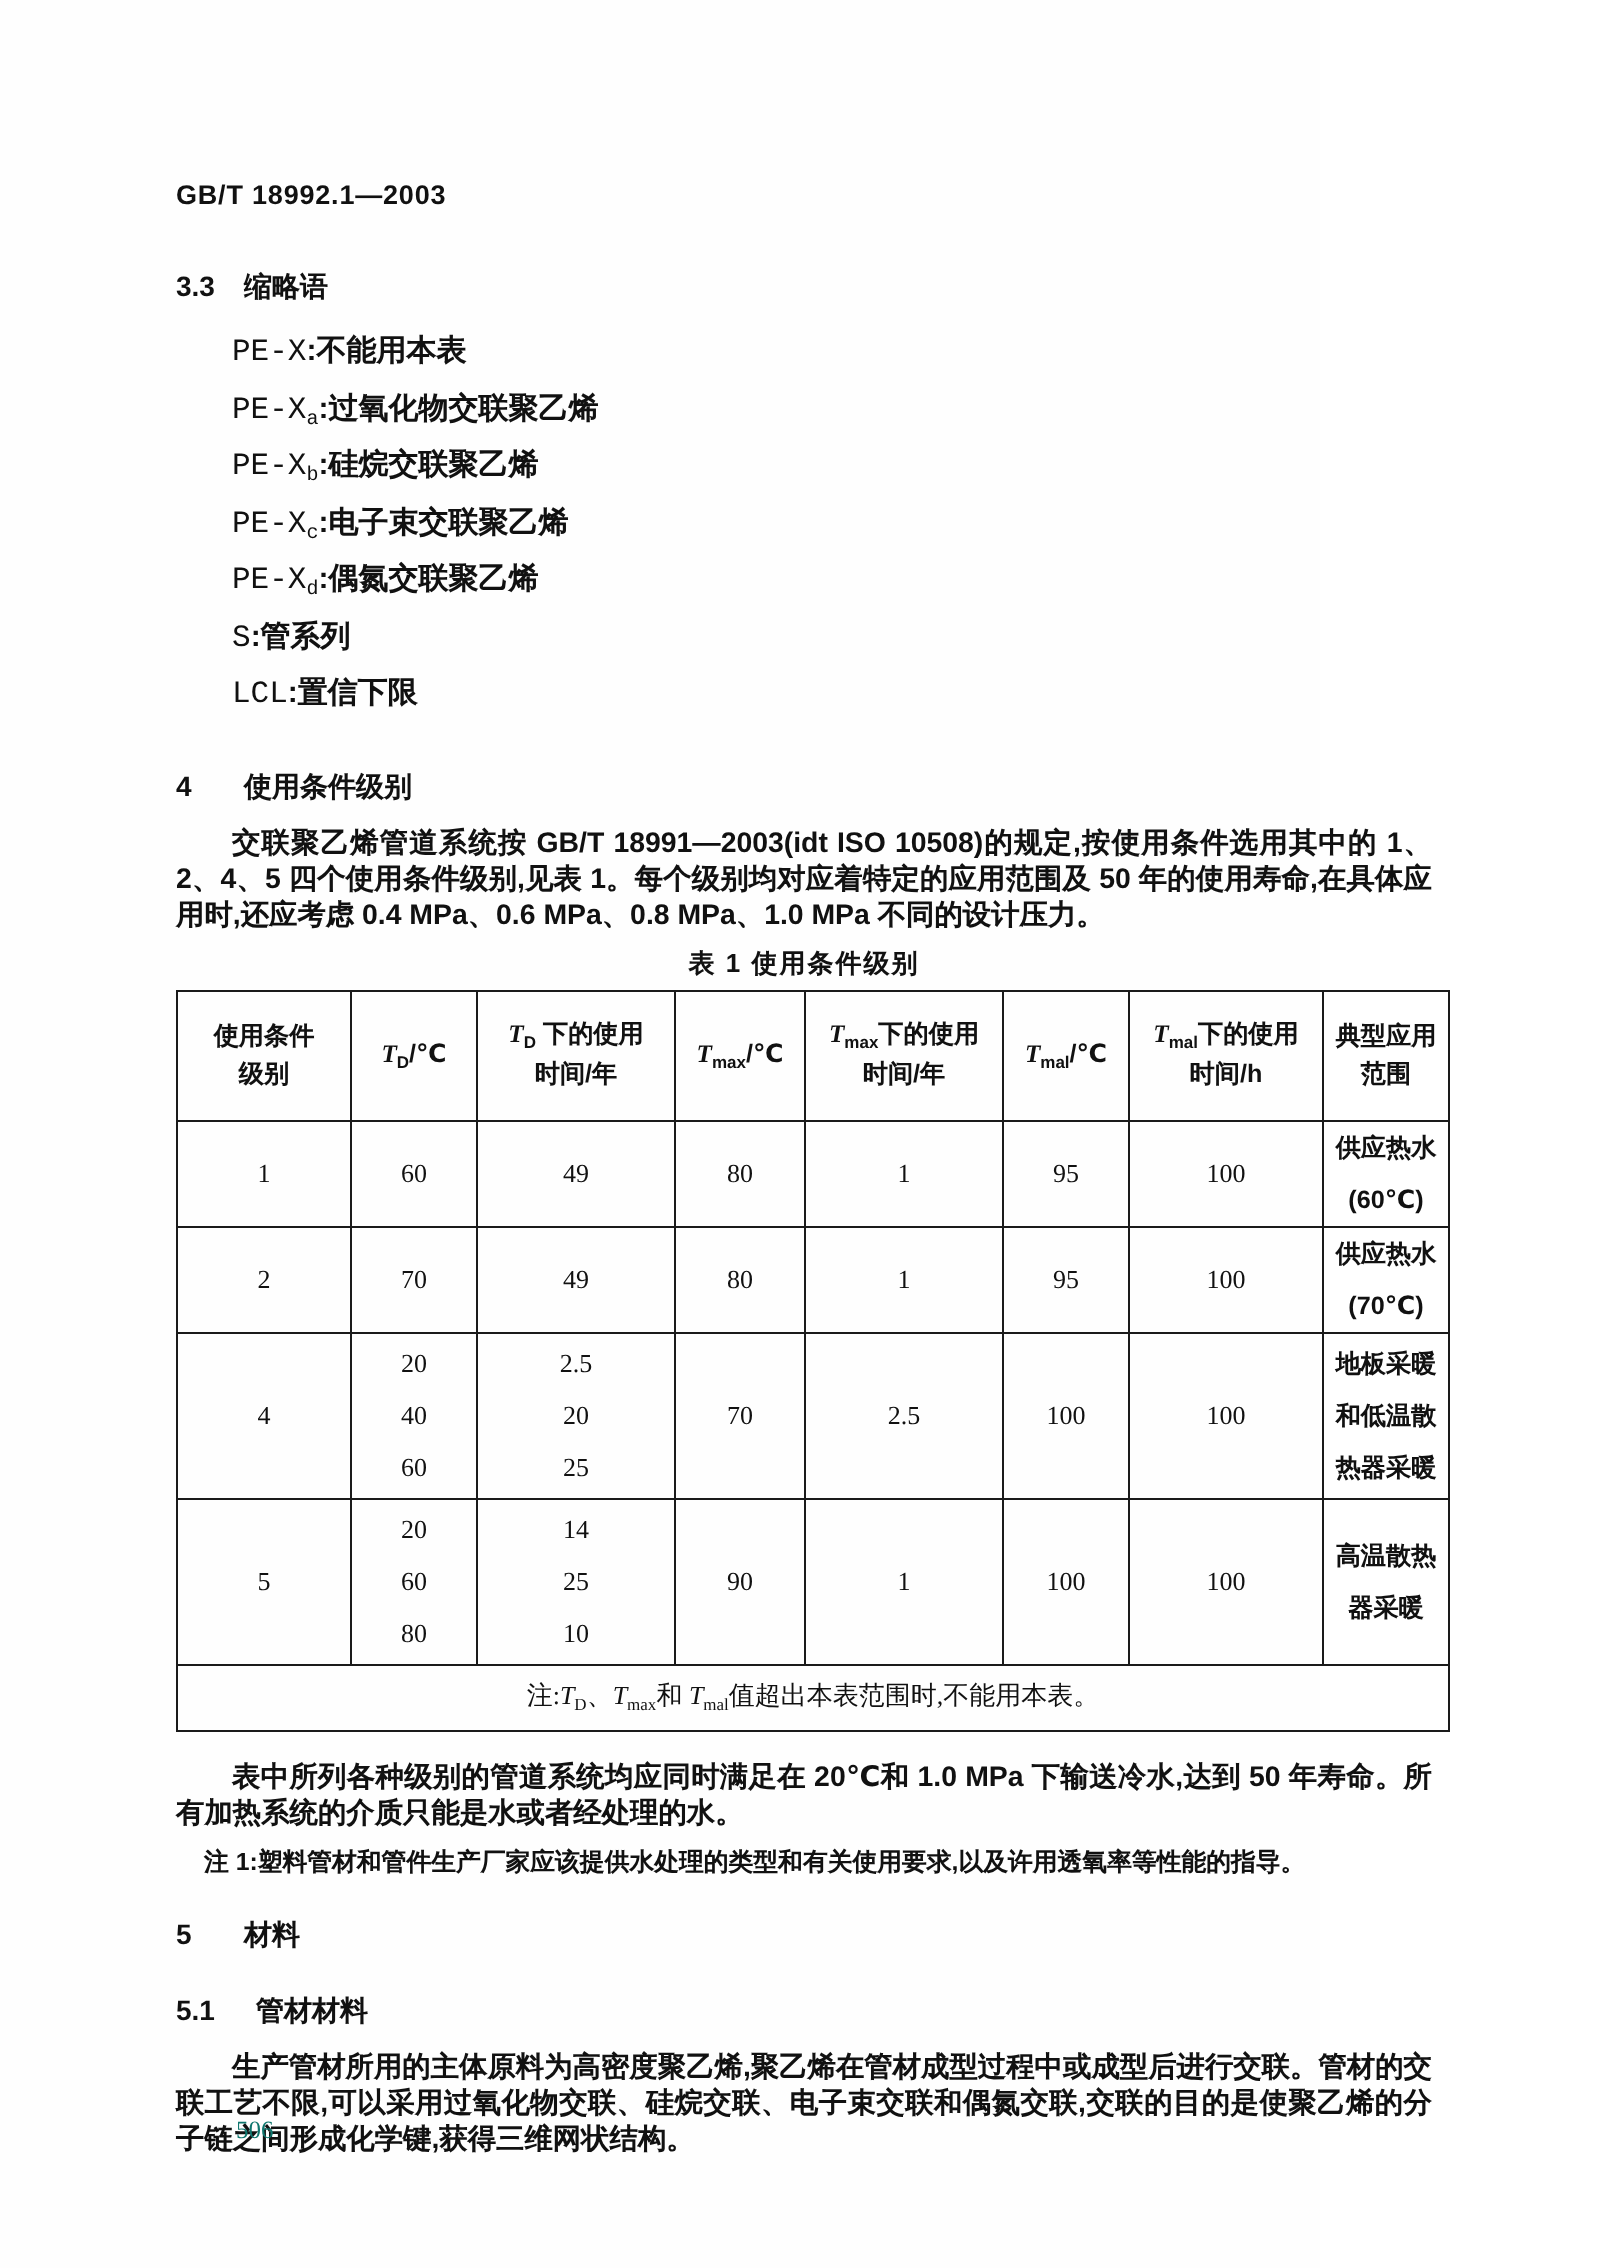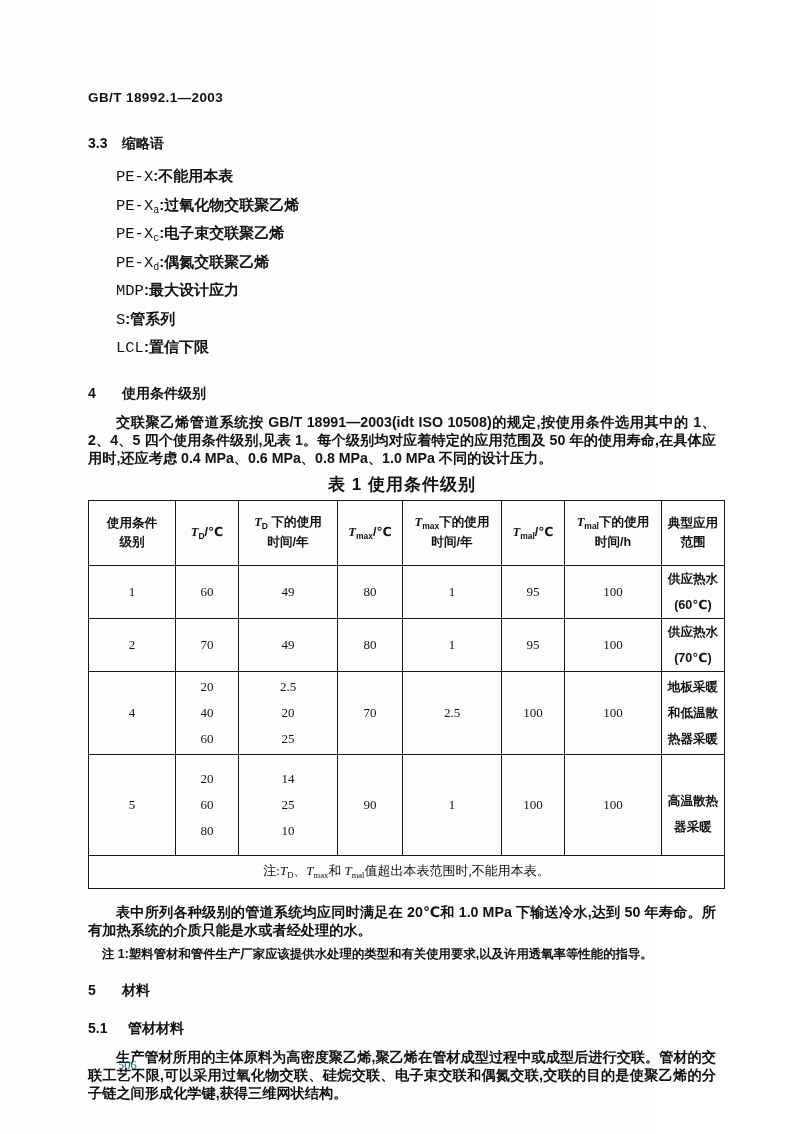--- a/index.html
+++ b/index.html
@@ -90,21 +90,21 @@
     line-height: 19px;
     margin: 2px 0 0 0;
     padding-left: 14px;
     font-family: "Liberation Sans", "DejaVu Sans", sans-serif;
     font-weight: bold;
   }
   .table-caption {
     text-align: center;
     font-family: "Liberation Sans", "DejaVu Sans", sans-serif;
     font-weight: bold;
-    font-size: 17px;
+    font-size: 13px;
     margin: 6px 0 4px 0;
     letter-spacing: 1px;
   }
   table.cond {
     border-collapse: collapse;
     width: 628px;
     table-layout: fixed;
     margin-bottom: 14px;
   }
   table.cond td, table.cond th {
@@ -187,23 +187,23 @@
 
     <div class="header-code">GB/T 18992.1—2003</div>
 
     <div class="sec-head">
       <span class="num">3.3</span><span>缩略语</span>
     </div>
 
     <ul class="abbr-list">
       <li><span class="term"><span>PE-X</span><sub></sub></span><span class="defn">:不能用本表</span></li>
       <li><span class="term"><span>PE-X</span><sub>a</sub></span><span class="defn">:过氧化物交联聚乙烯</span></li>
+      <li><span class="term"><span>PE-X</span><sub>b</sub></span><span class="defn">:硅烷交联聚乙烯</span></li>
       <li><span class="term"><span>PE-X</span><sub>c</sub></span><span class="defn">:电子束交联聚乙烯</span></li>
       <li><span class="term"><span>PE-X</span><sub>d</sub></span><span class="defn">:偶氮交联聚乙烯</span></li>
-      <li><span class="term"><span>MDP</span><sub></sub></span><span class="defn">:最大设计应力</span></li>
       <li><span class="term"><span>S</span><sub></sub></span><span class="defn">:管系列</span></li>
       <li><span class="term"><span>LCL</span><sub></sub></span><span class="defn">:置信下限</span></li>
     </ul>
 
     <div class="sec-head">
       <span class="num">4</span><span>使用条件级别</span>
     </div>
 
     <p class="body indent">交联聚乙烯管道系统按 GB/T 18991—2003(idt ISO 10508)的规定,按使用条件选用其中的 1、2、4、5 四个使用条件级别,见表 1。每个级别均对应着特定的应用范围及 50 年的使用寿命,在具体应用时,还应考虑 0.4 MPa、0.6 MPa、0.8 MPa、1.0 MPa 不同的设计压力。</p>
 
@@ -301,21 +301,21 @@
           </td>
           <td class="stack">
             <span class="ln">14</span>
             <span class="ln">25</span>
             <span class="ln">10</span>
           </td>
           <td class="topval">90</td>
           <td class="topval">1</td>
           <td class="topval">100</td>
           <td class="topval">100</td>
-          <td class="app stack" style="padding-top:18px">
+          <td class="app stack" style="">
             <span class="ln">高温散热</span>
             <span class="ln">器采暖</span>
           </td>
         </tr>
         <tr>
           <td class="note-cell" colspan="8">
             <span>注:</span><span class="ital">T</span><sub>D</sub><span>、</span><span class="ital">T</span><sub>max</sub><span>和 </span><span class="ital">T</span><sub>mal</sub><span>值超出本表范围时,不能用本表。</span>
           </td>
         </tr>
       </tbody>

